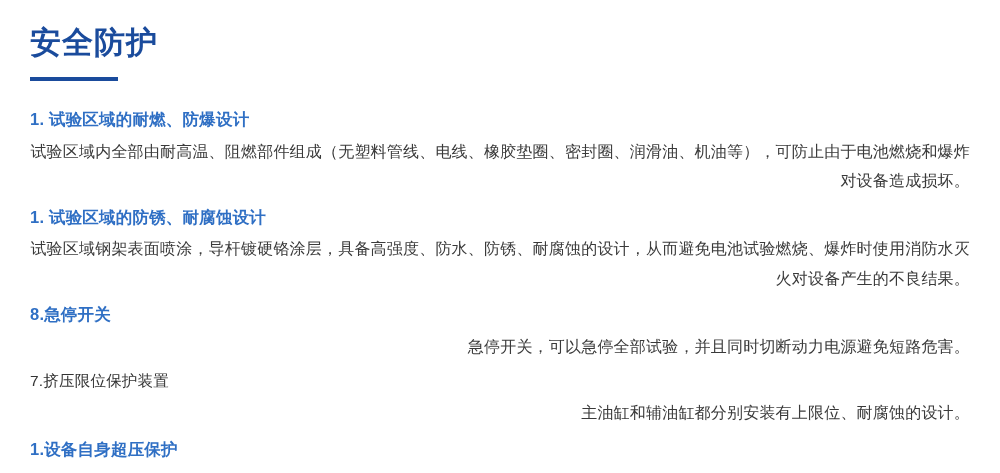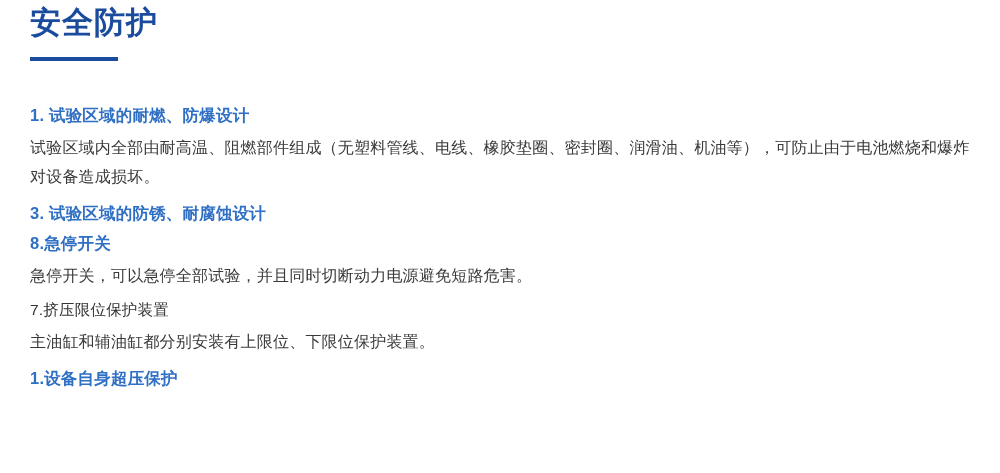--- a/index.html
+++ b/index.html
@@ -15,38 +15,38 @@
     overflow: hidden;
   }
   .page {
     position: relative;
     width: 1000px;
     height: 473px;
     box-sizing: border-box;
     padding: 0 30px;
   }
   .title-block {
-    padding-top: 4px;
+    padding-top: 24px;
   }
   .page-title {
     font-size: 31px;
     font-weight: bold;
     color: #1a4b9c;
     letter-spacing: 1px;
     line-height: 1.2;
     margin: 0;
   }
   .title-rule {
     width: 88px;
     height: 4px;
     background: #1a4b9c;
     margin-top: 16px;
   }
   .content {
-    margin-top: 41px;
+    margin-top: 25px;
   }
   .section {
     margin-bottom: 0;
   }
   .section-heading {
     font-size: 16.5px;
     font-weight: bold;
     color: #2f6fc4;
     line-height: 1.6;
     margin: 0 0 4px 0;
@@ -56,51 +56,53 @@
     color: #333333;
     font-weight: normal;
     font-size: 15.5px;
   }
   .section-body {
     font-size: 16px;
     color: #3a3a3a;
     line-height: 1.85;
     margin: 0 0 8px 0;
     letter-spacing: 0.2px;
+    text-align: right;
   }
 </style>
 </head>
 <body>
 
 <div class="page">
 
   <div class="title-block">
     <h1 class="page-title">安全防护</h1>
     <div class="title-rule"></div>
   </div>
 
   <div class="content">
 
     <div class="section">
       <p class="section-heading">1. 试验区域的耐燃、防爆设计</p>
       <p class="section-body">试验区域内全部由耐高温、阻燃部件组成（无塑料管线、电线、橡胶垫圈、密封圈、润滑油、机油等），可防止由于电池燃烧和爆炸对设备造成损坏。</p>
     </div>
 
     <div class="section">
-      <p class="section-heading">3. 试验区域的防锈、耐腐蚀设计</p>
+      <p class="section-heading">1. 试验区域的防锈、耐腐蚀设计</p>
+      <p class="section-body">试验区域钢架表面喷涂，导杆镀硬铬涂层，具备高强度、防水、防锈、耐腐蚀的设计，从而避免电池试验燃烧、爆炸时使用消防水灭火对设备产生的不良结果。</p>
     </div>
 
     <div class="section">
       <p class="section-heading">8.急停开关</p>
       <p class="section-body">急停开关，可以急停全部试验，并且同时切断动力电源避免短路危害。</p>
     </div>
 
     <div class="section">
       <p class="section-heading plain">7.挤压限位保护装置</p>
-      <p class="section-body">主油缸和辅油缸都分别安装有上限位、下限位保护装置。</p>
+      <p class="section-body">主油缸和辅油缸都分别安装有上限位、耐腐蚀的设计。</p>
     </div>
 
     <div class="section">
       <p class="section-heading">1.设备自身超压保护</p>
     </div>
 
   </div>
 </div>
 
 </body></html>

